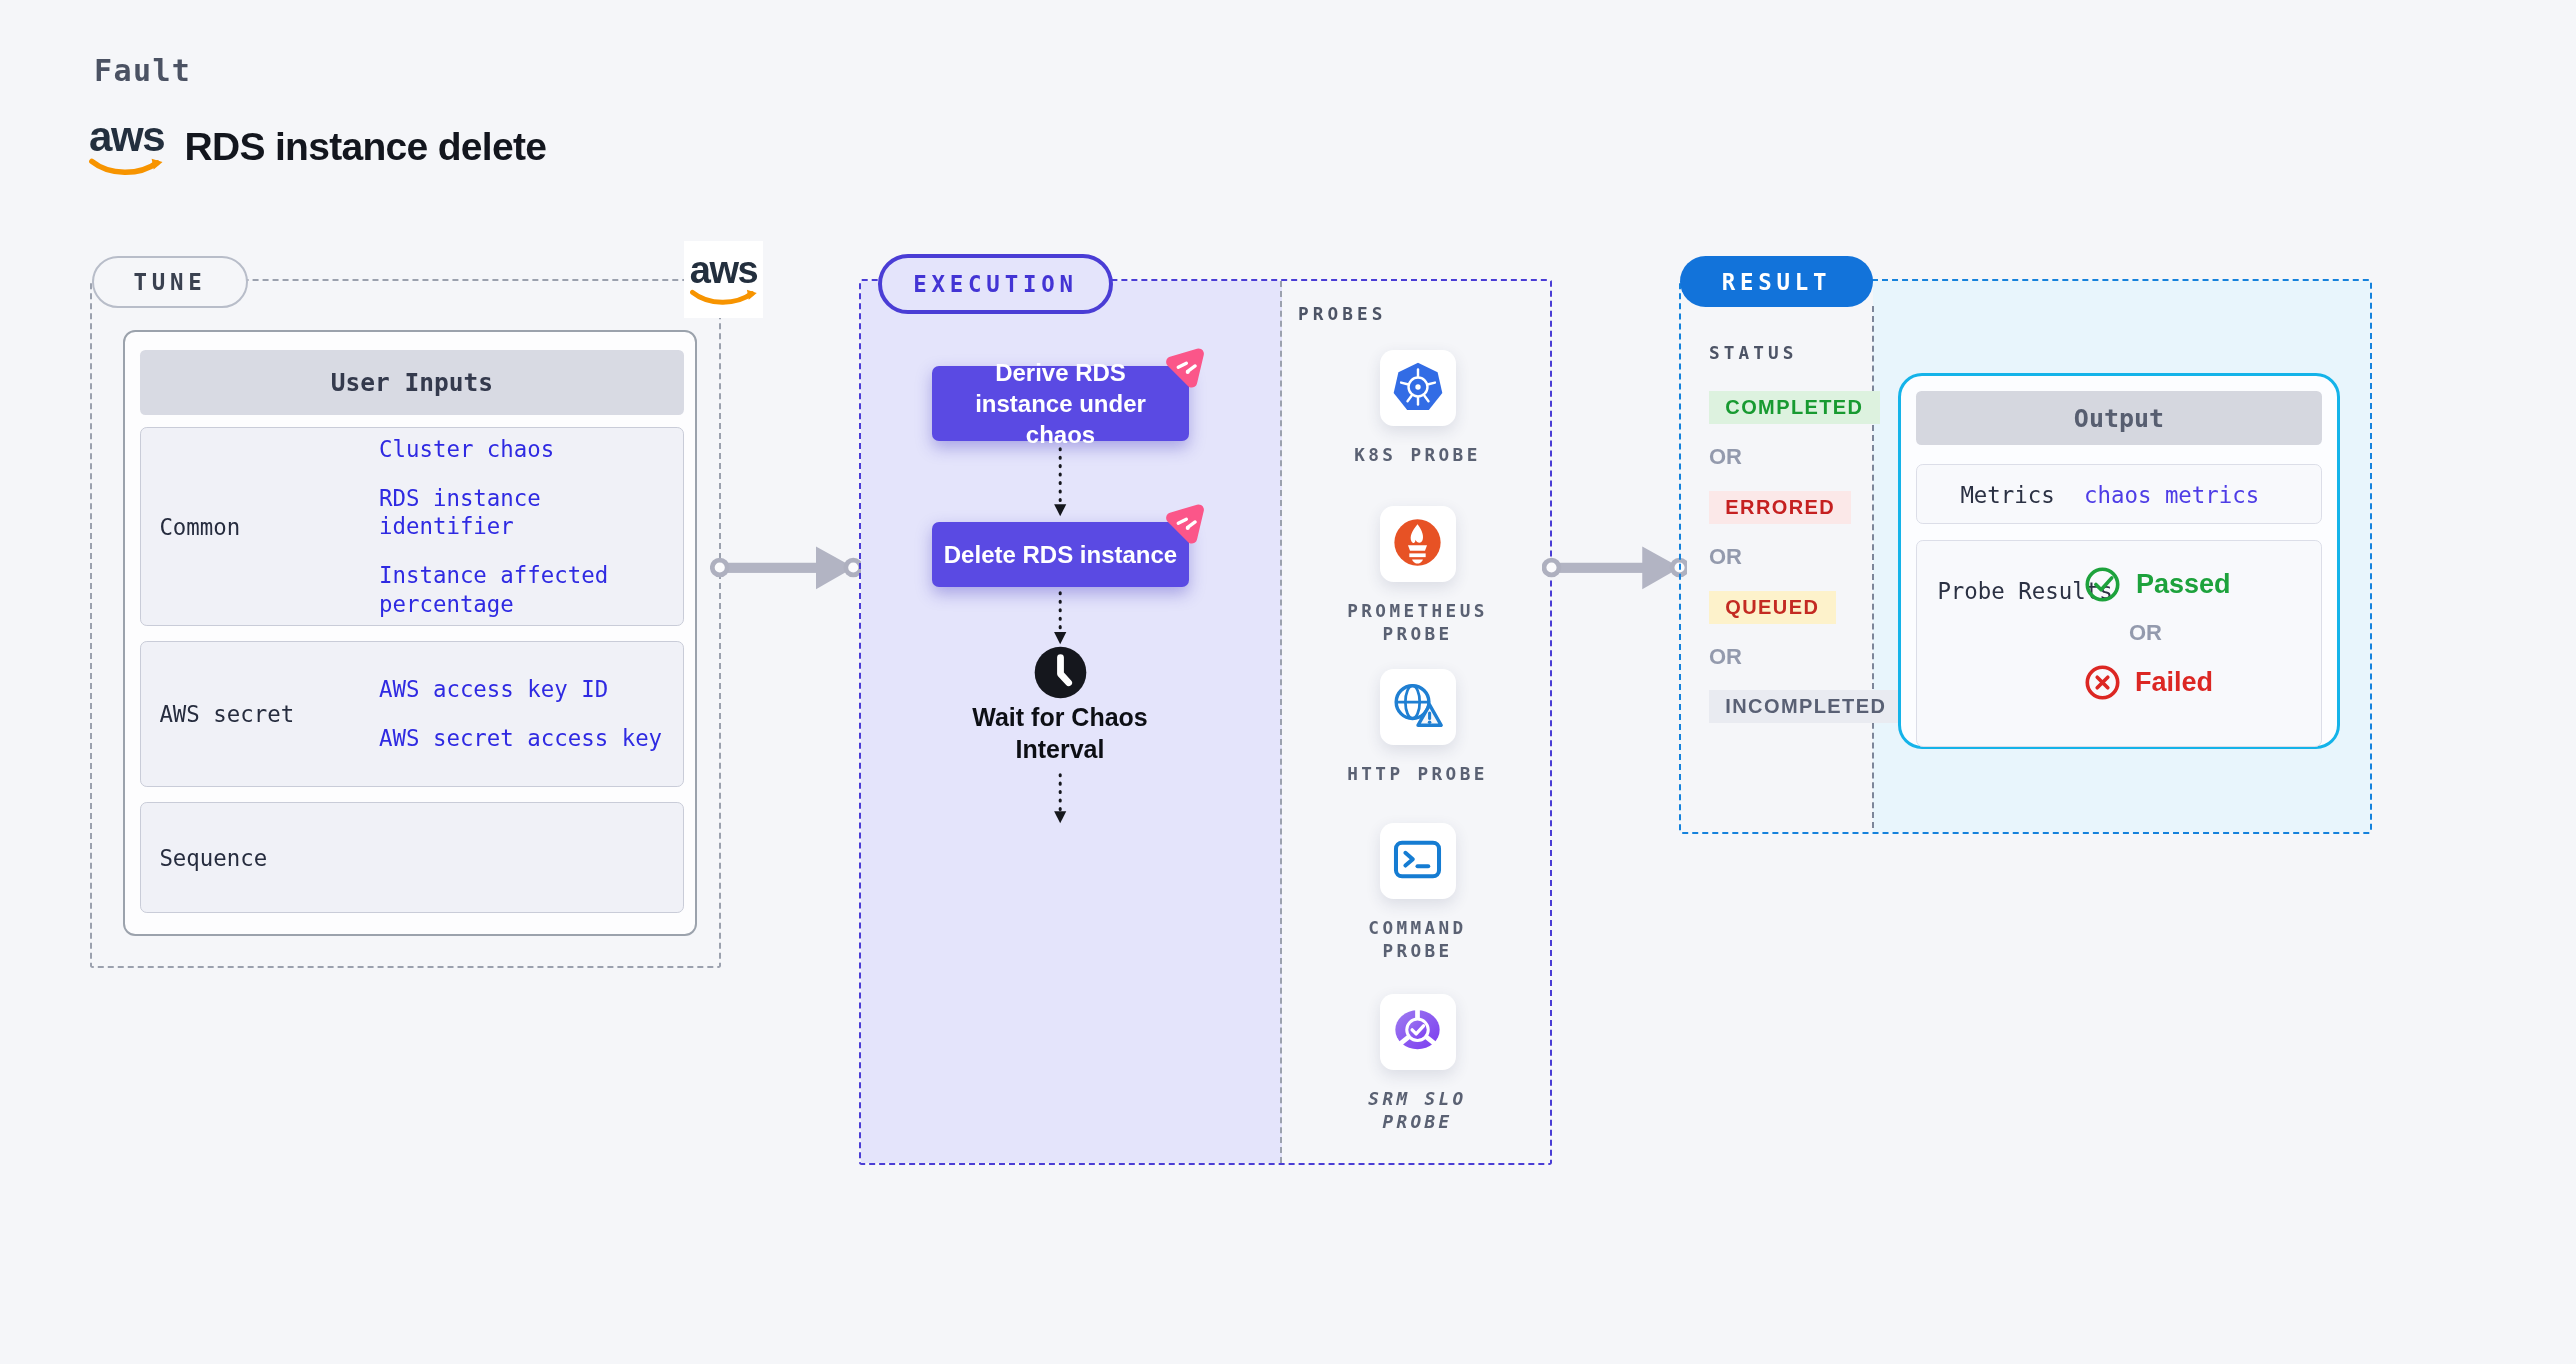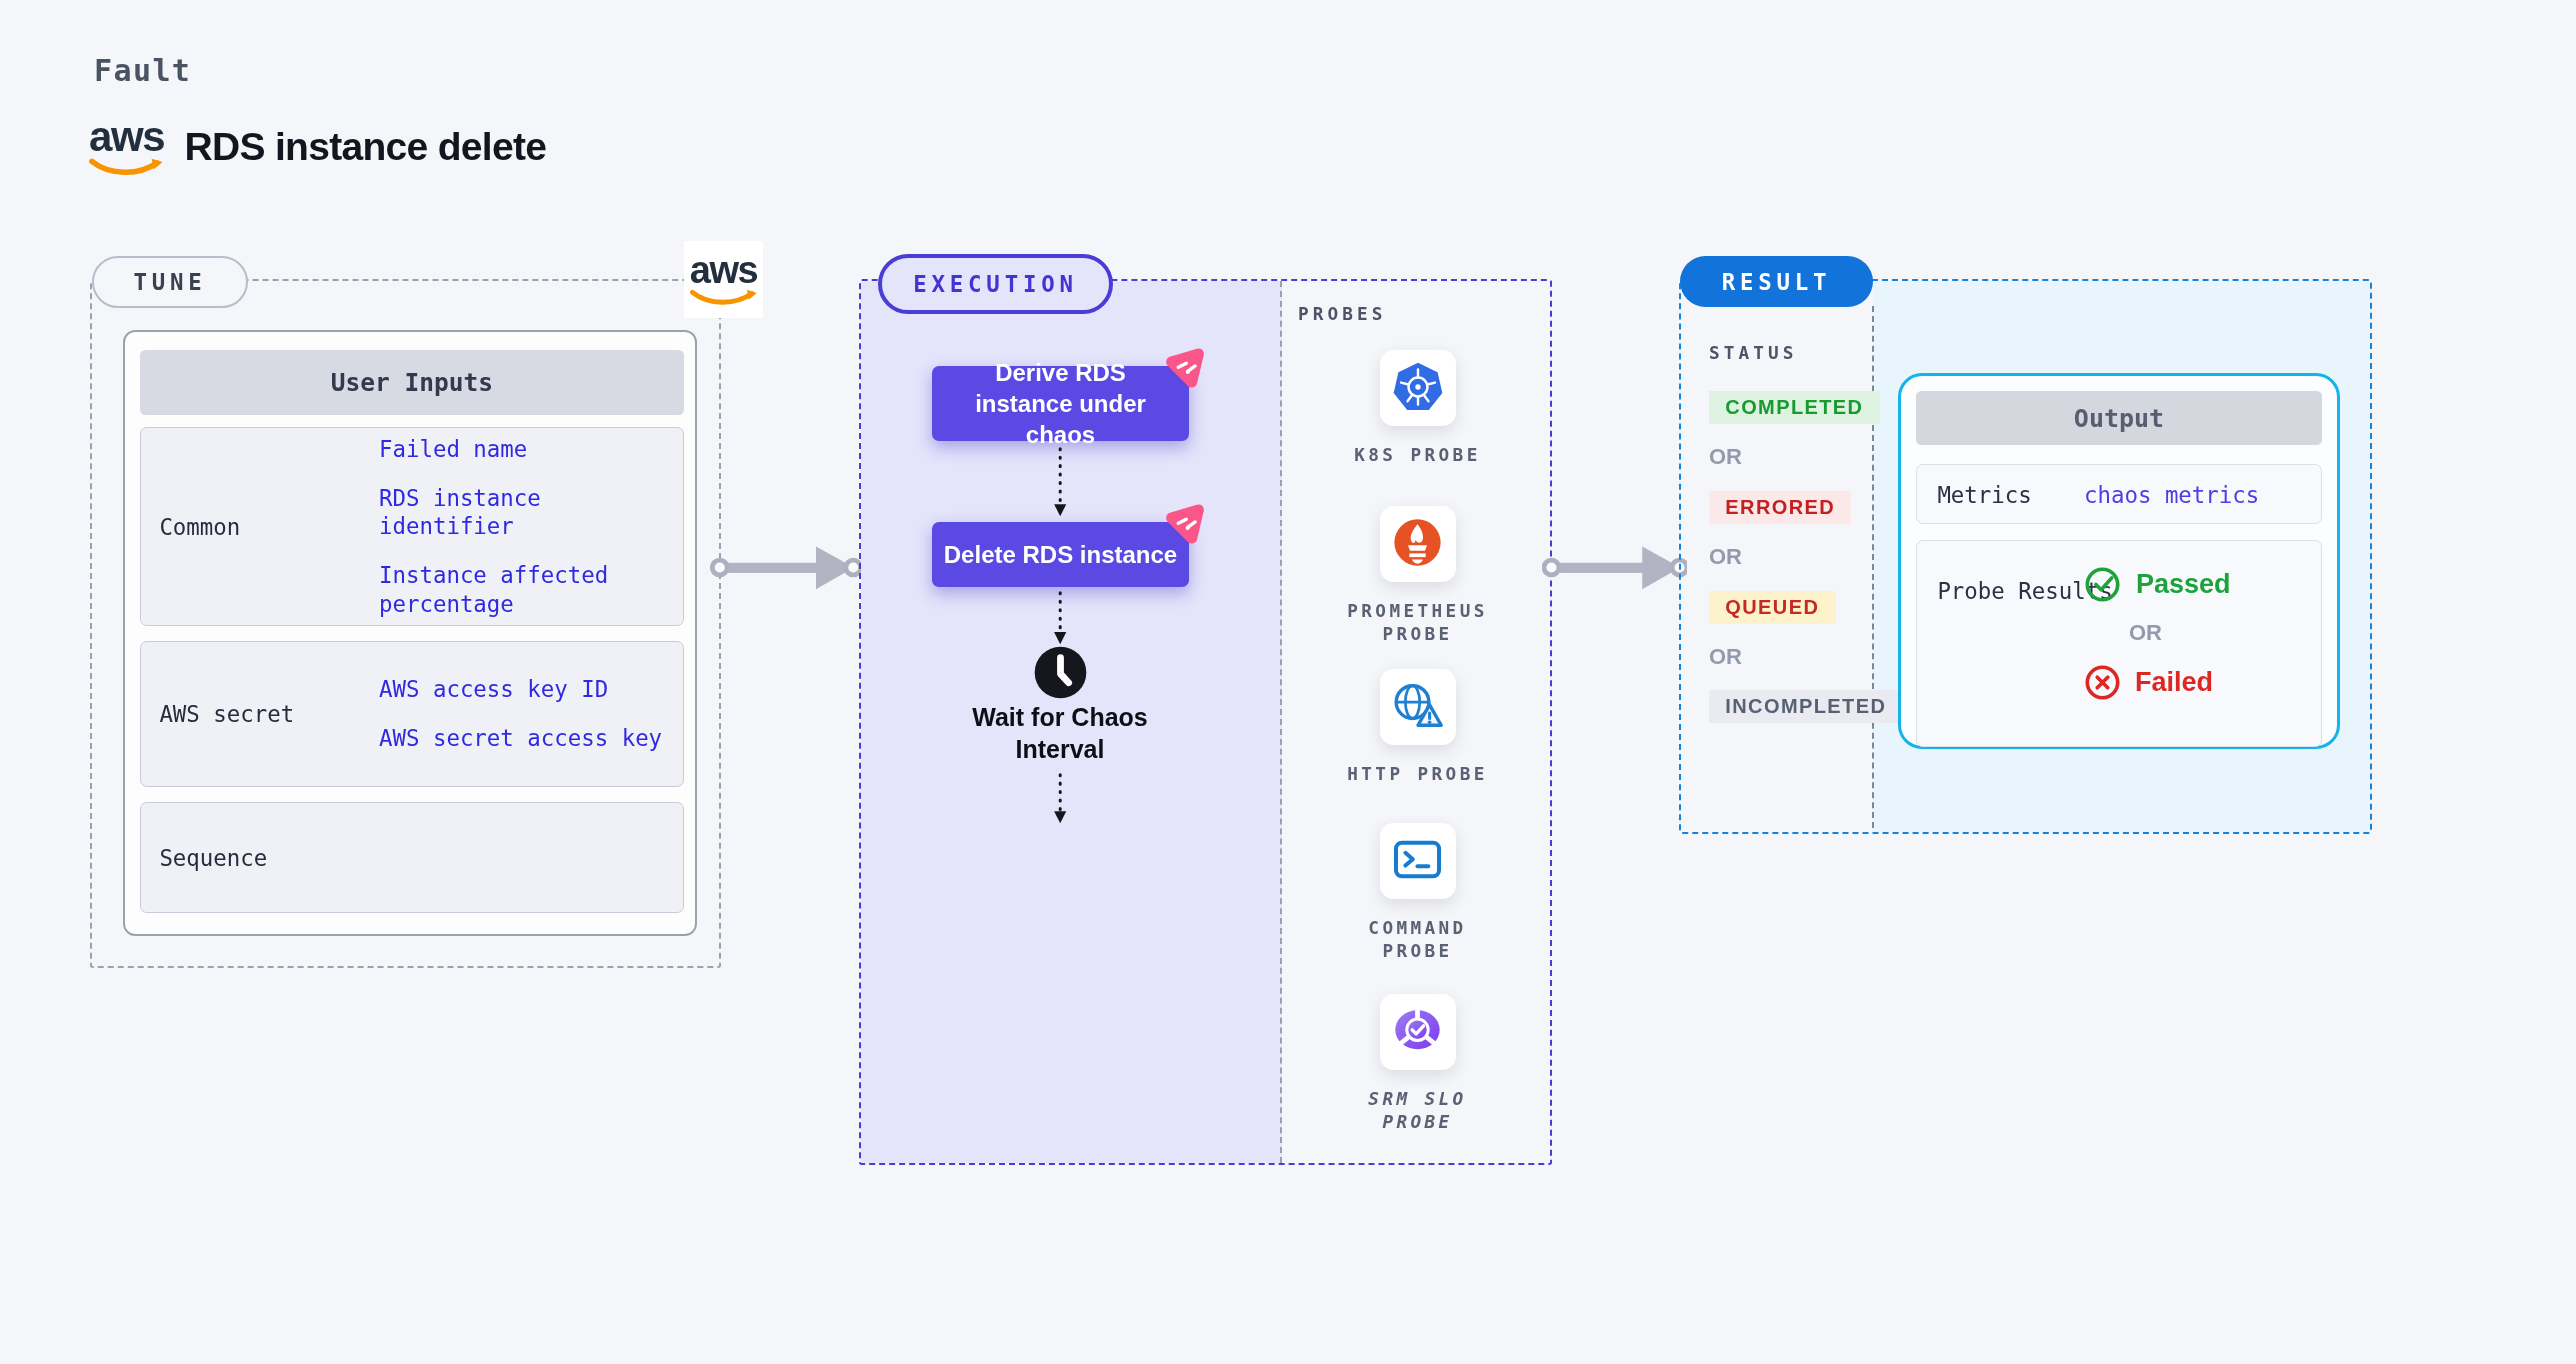--- a/index.html
+++ b/index.html
@@ -116,21 +116,21 @@
         <path d="M92,1 L108,6 L95,17 Z" fill="#f79400"></path>
       </svg>
     </div>
   </div>
 
   <div class="abs ui-card">
     <div class="ui-header">User Inputs</div>
     <div class="ui-row" style="top:95px;height:199px;">
       <div class="ui-row-label">Common</div>
       <div class="ui-values">
-          <div class="value-link">Failed name</div>
+          <div class="value-link">Cluster chaos</div>
           <div class="value-link">RDS instance identifier</div>
           <div class="value-link">Instance affected percentage</div>
         </div>
     </div>
     <div class="ui-row" style="top:309px;height:146px;">
       <div class="ui-row-label">AWS secret</div>
       <div class="ui-values">
           <div class="value-link">AWS access key ID</div>
           <div class="value-link">AWS secret access key</div>
         </div>
@@ -293,21 +293,21 @@
       <div class="status-badge" style="color: rgb(197, 32, 32); background: rgb(251, 232, 232);">ERRORED</div>
       <div class="or-label">OR</div>
       <div class="status-badge" style="color: rgb(195, 42, 34); background: rgb(253, 242, 203);">QUEUED</div>
       <div class="or-label">OR</div>
       <div class="status-badge" style="color: rgb(89, 96, 116); background: rgb(233, 235, 241);">INCOMPLETED</div>
     </div>
 
   <div class="abs output-box">
     <div class="output-header">Output</div>
     <div class="output-row metrics-row">
-      <div class="output-row-label" style="top:15px;">Metrics</div>
+      <div class="output-row-label" style="top:15px;margin-left:23px;">Metrics</div>
       <div class="metrics-value">chaos metrics</div>
     </div>
     <div class="output-row probe-results-row">
       <div class="output-row-label" style="top:35px;">Probe Results</div>
       <div class="pr-values">
         <div class="pr-line pr-passed">
           <svg width="37" height="37" viewBox="0 0 56 56">
             <circle cx="28" cy="28" r="23" fill="none" stroke="#1da23c" stroke-width="5.5"></circle>
             <path d="M18,28 l8,8 l16,-18" fill="none" stroke="#1da23c" stroke-width="5.5" stroke-linecap="round" stroke-linejoin="round"></path>
           </svg>

